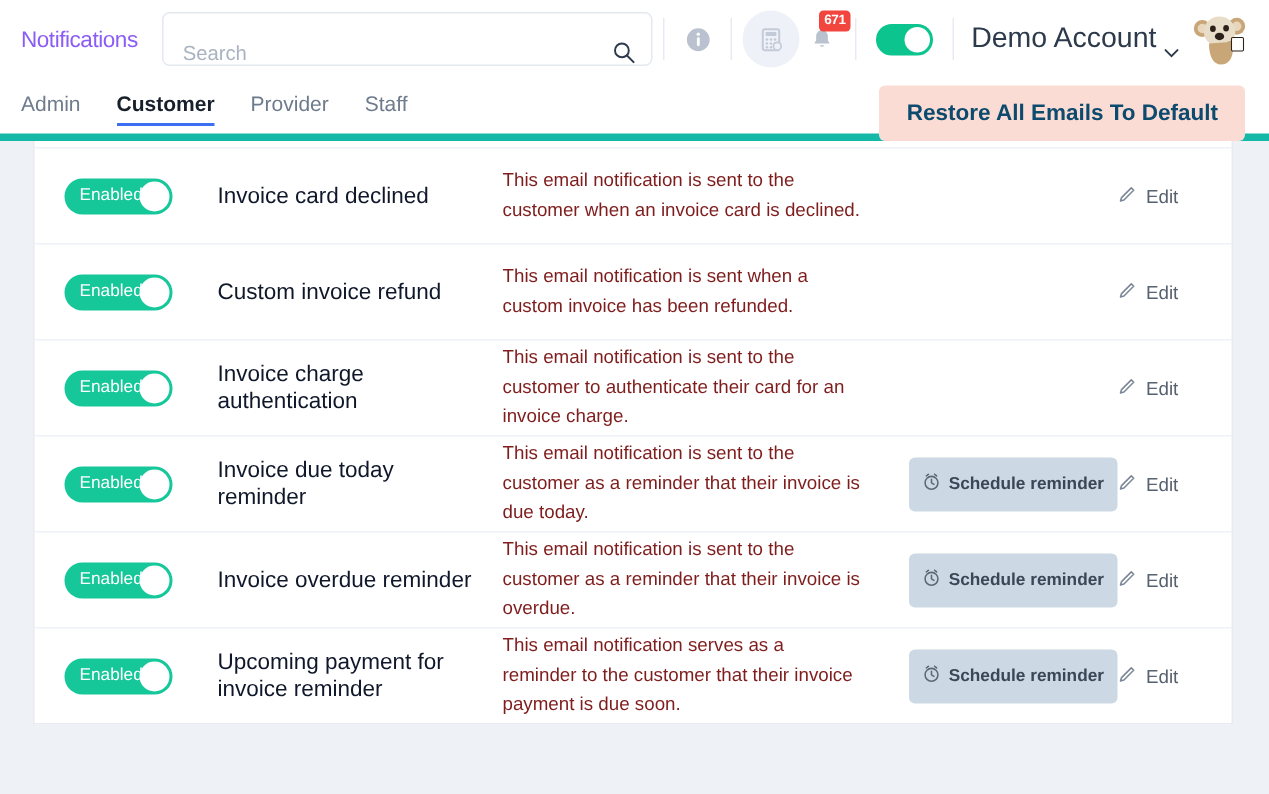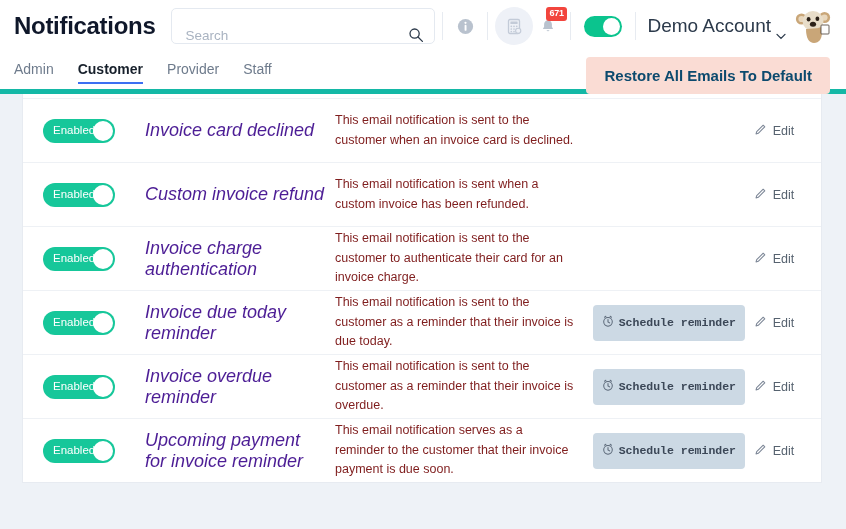--- a/index.html
+++ b/index.html
@@ -16,23 +16,23 @@
   .header {
     height: 52px;
     background: #ffffff;
     display: flex;
     align-items: center;
     padding: 0 12px 0 14px;
     position: relative;
   }
 
   .page-title {
-    font-size: 24px;
-    font-weight: bold;
-    color: #0f172a;
+    font-size: 15px;
+    font-weight: normal;
+    color: #8b5cf6;
     letter-spacing: -0.3px;
     white-space: nowrap;
   }
 
   .search-wrap {
     margin-left: 16px;
     width: 360px;
     height: 36px;
     background: #ffffff;
     border: 1px solid #e4e9f0;
@@ -193,21 +193,21 @@
     border-top: 1px solid #eef1f5;
     min-height: 64px;
     padding: 0 18px 0 20px;
   }
   .row:first-child { border-top: none; }
 
   .cell-toggle { width: 102px; flex: none; }
   .cell-name   { width: 190px; flex: none; padding-right: 10px; }
   .cell-desc   { flex: 1; padding-right: 12px; }
   .cell-action { width: 128px; flex: none; display: flex; justify-content: flex-end; }
-  .cell-edit   { width: 58px; flex: none; display: flex; align-items: center; justify-content: center; }
+  .cell-edit   { width: 58px; flex: none; display: flex; align-items: center; justify-content: flex-start; }
 
   .toggle {
     width: 72px; height: 24px;
     border-radius: 12px;
     background: #16c79a;
     position: relative;
     display: flex;
     align-items: center;
   }
   .toggle .tlabel {
@@ -218,45 +218,44 @@
   }
   .toggle .knob {
     position: absolute;
     right: 2px; top: 2px;
     width: 20px; height: 20px;
     border-radius: 50%;
     background: #ffffff;
   }
 
   .name-text {
-    font-size: 18px;
-    color: #4c1d95;
+    font-size: 15px;
+    color: #0f172a;
     line-height: 1.15;
-    font-style: italic;
   }
   .desc-text {
     font-size: 12.5px;
     color: #7f1d1d;
     line-height: 1.55;
     max-width: 240px;
   }
 
   .sched-btn {
     background: #ccd9e4;
     border: none;
     border-radius: 4px;
     height: 36px;
     display: flex;
     align-items: center;
     gap: 5px;
     padding: 0 9px;
     font-size: 11.5px;
     font-weight: bold;
     color: #3b4757;
-    font-family: Liberation Mono, monospace;
+    font-family: Liberation Sans, sans-serif;
     white-space: nowrap;
   }
   .sched-btn svg { width: 12px; height: 12px; flex: none; }
 
   .edit-btn {
     display: flex;
     align-items: center;
     gap: 6px;
     font-size: 12.5px;
     color: #56626f;

